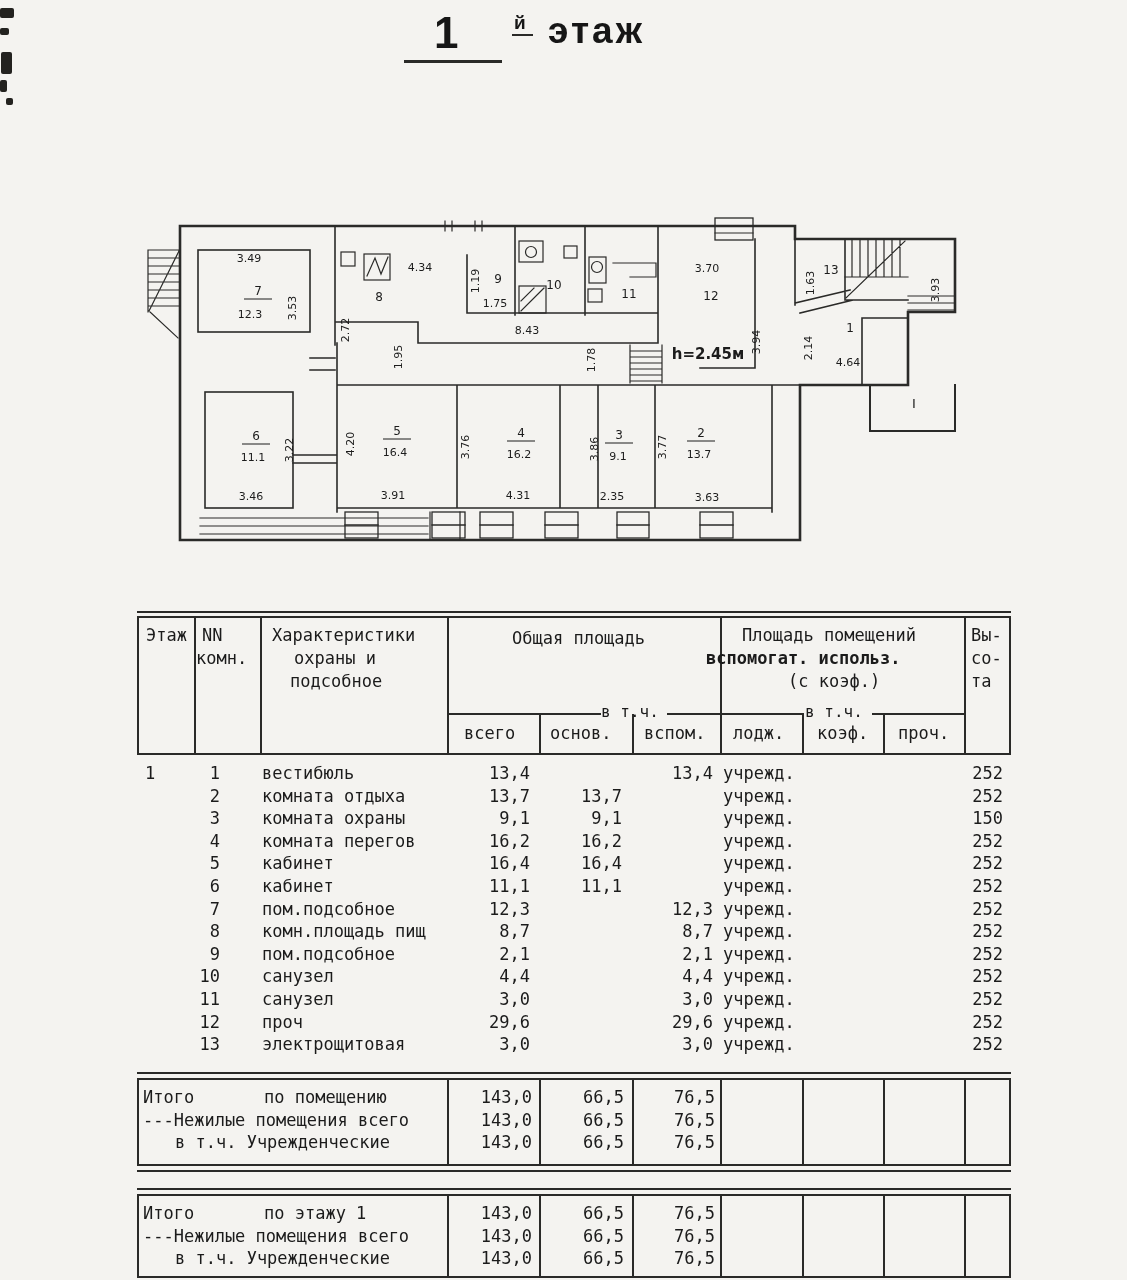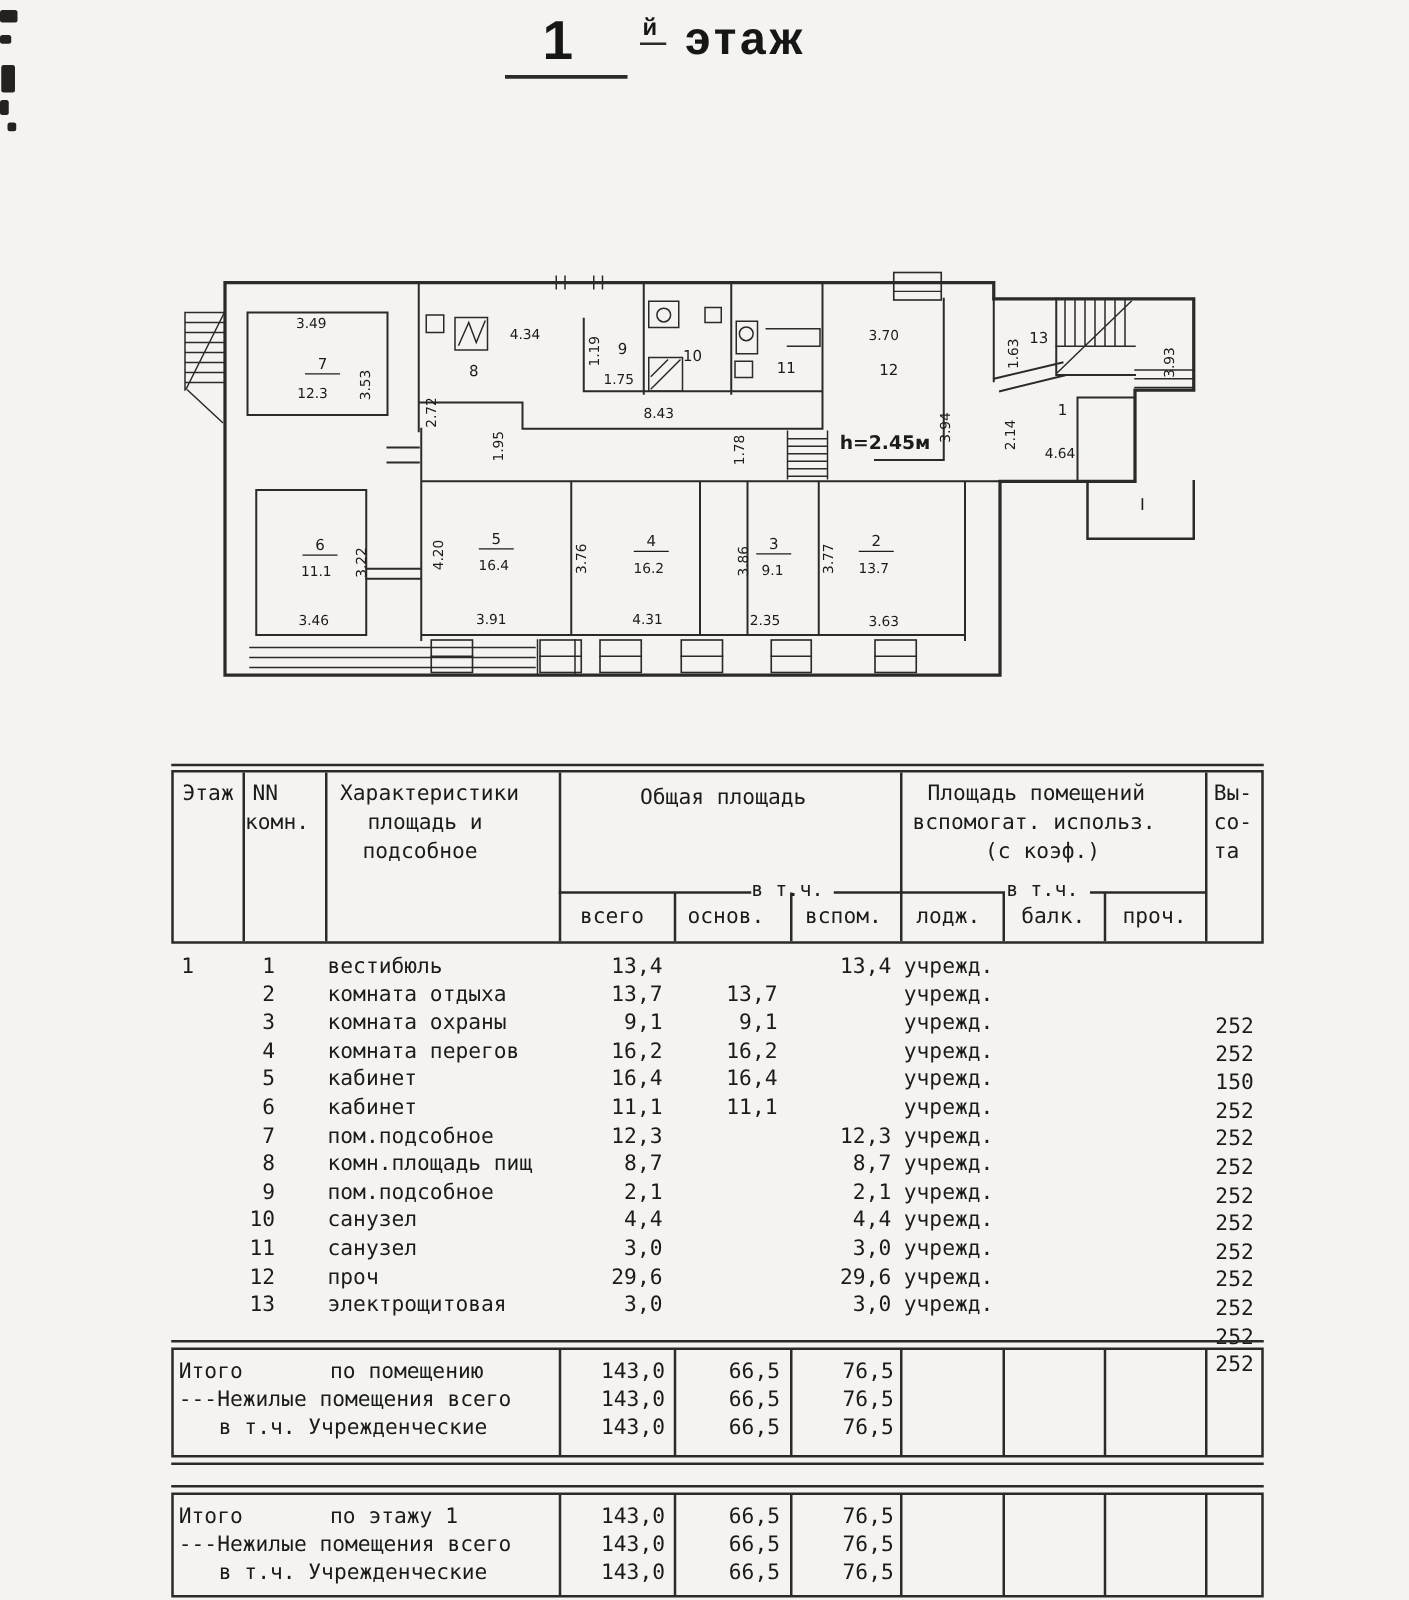--- a/index.html
+++ b/index.html
@@ -26,21 +26,21 @@
   
   .trow{position:absolute;left:137px;width:874px;height:23px;}
   .trow span{position:absolute;display:block;font:17px/22px "DejaVu Sans Mono",monospace;white-space:pre;}
   .c-floor{left:8px;}
   .c-nn{left:43px;width:40px;text-align:right;}
   .c-name{left:125px;}
   .c-total{left:296px;width:97px;text-align:right;}
   .c-main{left:398px;width:87px;text-align:right;}
   .c-aux{left:489px;width:87px;text-align:right;}
   .c-note{left:586px;}
-  .c-height{left:815px;width:51px;text-align:right;margin-top:48px;}
+  .c-height{left:815px;width:51px;text-align:right;}
   .t-l1{left:4px;}
   .t-l1.ind{left:36px;}
   .t-l2{left:125px;}
   .totals-box .vl{position:absolute;top:0;bottom:0;width:2px;background:#2a2a28;}
 </style>
 </head>
 <body>
 
 <div class="page">
 
@@ -197,33 +197,33 @@
     <div class="hline" style="left:308px;top:95px;width:154px;height:1.5px;"></div>
     <div class="hline" style="left:528px;top:95px;width:53px;height:1.5px;"></div>
     <div class="hline" style="left:581px;top:95px;width:84px;height:1.5px;"></div>
     <div class="hline" style="left:733px;top:95px;width:92px;height:1.5px;"></div>
   </div>
 
   <div class="abs mono" style="left:146px;top:624px;">Этаж</div>
   <div class="abs mono" style="left:202px;top:624px;text-align:center;">NN</div>
   <div class="abs mono" style="left:196px;top:647px;">комн.</div>
   <div class="abs mono" style="left:272px;top:624px;">Характеристики</div>
-  <div class="abs mono" style="left:294px;top:647px;">площадь и</div>
+  <div class="abs mono" style="left:294px;top:647px;">охраны и</div>
   <div class="abs mono" style="left:290px;top:670px;">подсобное</div>
   <div class="abs mono" style="left:512px;top:627px;">Общая площадь</div>
   <div class="abs mono" style="left:742px;top:624px;">Площадь помещений</div>
-  <div class="abs mono" style="left:730px;top:647px;">вспомогат. использ.</div>
+  <div class="abs mono" style="left:706px;top:647px;font-weight:bold;">вспомогат. использ.</div>
   <div class="abs mono" style="left:788px;top:670px;">(с коэф.)</div>
   <div class="abs mono16" style="left:601px;top:702px;">в т.ч.</div>
   <div class="abs mono16" style="left:805px;top:702px;">в т.ч.</div>
   <div class="abs mono" style="left:464px;top:722px;">всего</div>
   <div class="abs mono" style="left:550px;top:722px;">основ.</div>
   <div class="abs mono" style="left:644px;top:722px;">вспом.</div>
   <div class="abs mono" style="left:733px;top:722px;">лодж.</div>
-  <div class="abs mono" style="left:817px;top:722px;">балк.</div>
+  <div class="abs mono" style="left:817px;top:722px;">коэф.</div>
   <div class="abs mono" style="left:898px;top:722px;">проч.</div>
   <div class="abs mono" style="left:971px;top:624px;">Вы-</div>
   <div class="abs mono" style="left:971px;top:647px;">со-</div>
   <div class="abs mono" style="left:971px;top:670px;">та</div>
 
   <div id="table-body">
       <div class="trow" style="top: 762px;">
         <span class="c-floor">1</span>
         <span class="c-nn">1</span>
         <span class="c-name">вестибюль</span>

